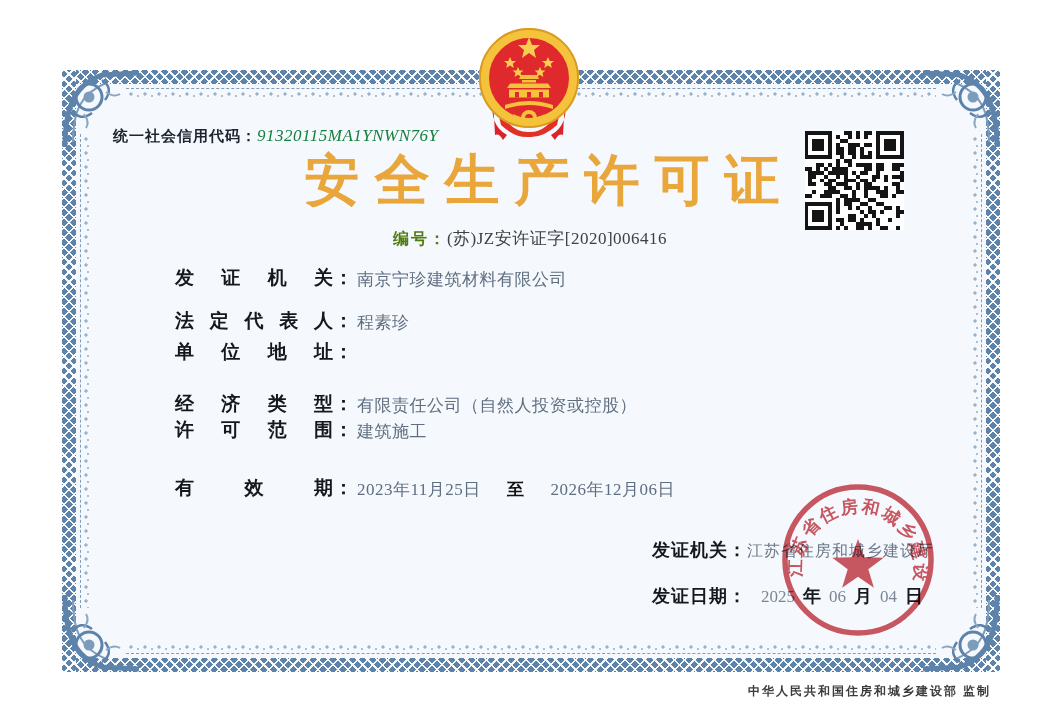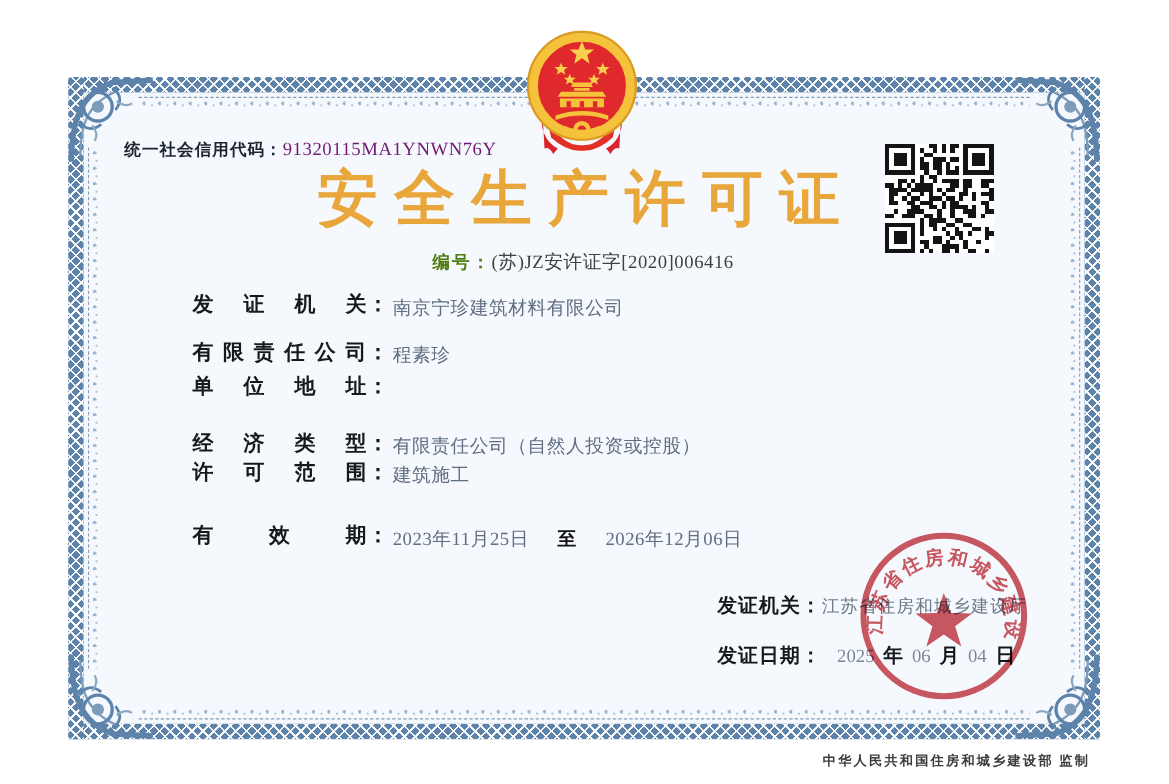--- a/index.html
+++ b/index.html
@@ -36,22 +36,22 @@
   .corner.tr{right:0;top:0;transform:scaleX(-1);}
   .corner.bl{left:0;bottom:0;transform:scaleY(-1);}
   .corner.br{right:0;bottom:0;transform:scale(-1,-1);}
   
   .emblem{position:absolute;left:469px;top:21px;width:120px;height:120px;}
   .qr{position:absolute;left:803px;top:131px;width:102px;height:99px;}
   .seal{position:absolute;left:779px;top:481px;width:158px;height:158px;opacity:.88;mix-blend-mode:multiply;}
   
   .credit{position:absolute;left:113px;top:126px;white-space:nowrap;}
   .credit .lab{font-size:15px;font-weight:bold;color:#1c2430;letter-spacing:1px;}
-  .credit .val{font-size:17px;color:#701a75;font-family:"Liberation Serif","DejaVu Serif",serif;letter-spacing:.5px;}
-  .title{position:absolute;left:84px;width:884px;top:149px;text-align:center;
+  .credit .val{font-size:17px;color:#15803d;font-family:"Liberation Serif","DejaVu Serif",serif;letter-spacing:.5px;font-style:italic;}
+  .title{position:absolute;left:100px;width:884px;top:149px;text-align:center;
     font-size:55px;line-height:62px;font-weight:bold;color:#e8a63b;letter-spacing:15px;text-indent:15px;}
   .certno{position:absolute;left:88px;width:884px;top:227px;text-align:center;white-space:nowrap;}
   .certno .lab{font-size:16px;font-weight:bold;color:#4d7c0f;letter-spacing:2px;}
   .certno .val{font-size:17px;color:#404040;font-family:"Liberation Serif","DejaVu Serif",serif;letter-spacing:.5px;}
   .fields{position:absolute;left:175px;top:260px;width:745px;}
   .frow{position:absolute;left:0;display:flex;align-items:flex-start;}
   .frow.center{align-items:center;}
   .flab{display:inline-block;width:158px;font-size:19px;font-weight:bold;color:#15181d;
     text-align:justify;text-align-last:justify;line-height:24px;}
   .fcolon{font-size:19px;font-weight:bold;color:#15181d;line-height:24px;margin:0 4px 0 1px;}
@@ -371,21 +371,21 @@
   </g>
 </svg>
 
 <div class="fields">
   <div class="frow" style="top:6px">
     <span class="flab">发证机关</span>
       <span class="fcolon">：</span>
     <span class="fval">南京宁珍建筑材料有限公司</span>
   </div>
   <div class="frow" style="top:49px">
-    <span class="flab">有限责任公司</span>
+    <span class="flab">法定代表人</span>
       <span class="fcolon">：</span>
     <span class="fval">程素珍</span>
   </div>
   <div class="frow center" style="top:80px">
     <span class="flab">单位地址</span>
       <span class="fcolon">：</span>
   </div>
   <div class="frow" style="top:132px">
     <span class="flab">经济类型</span>
       <span class="fcolon">：</span>

